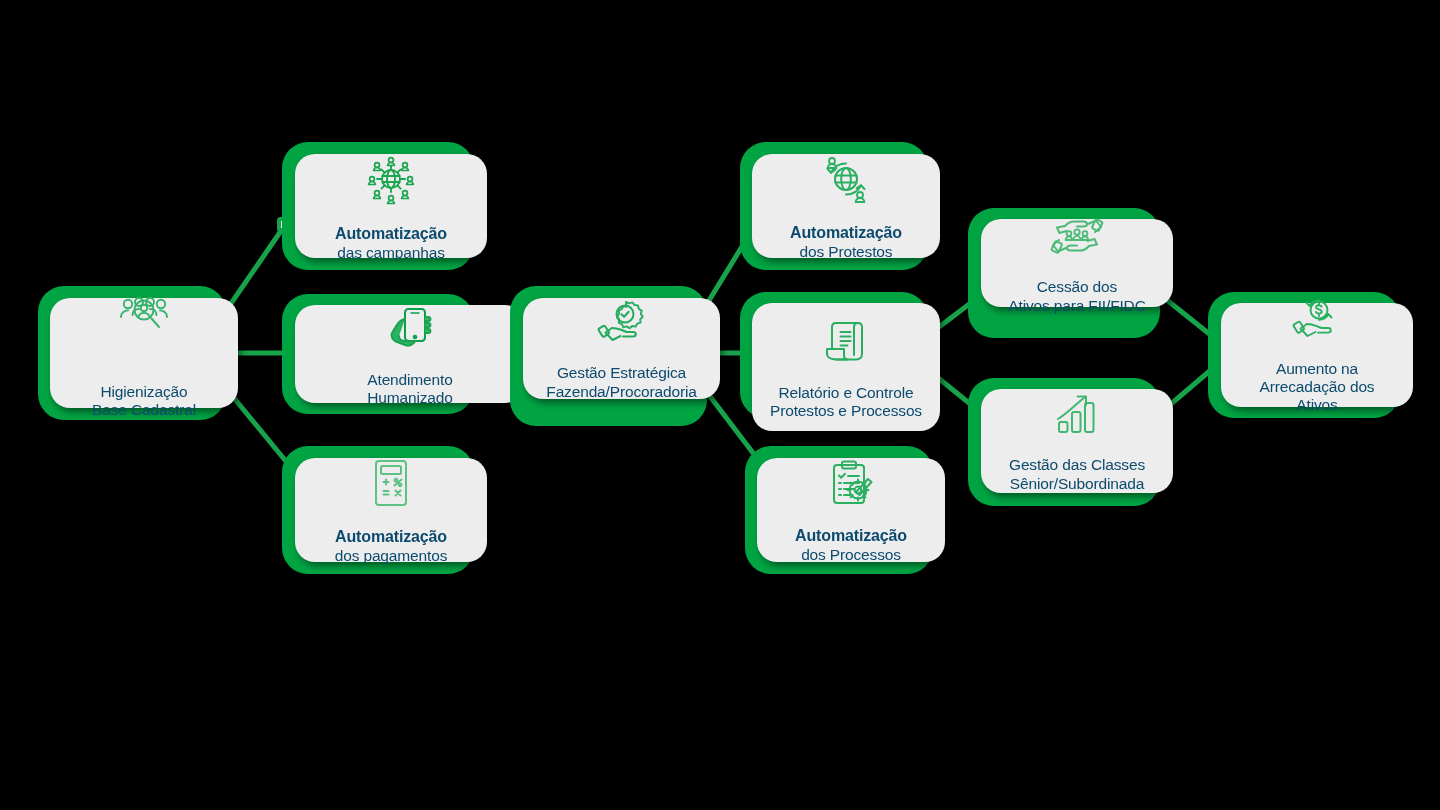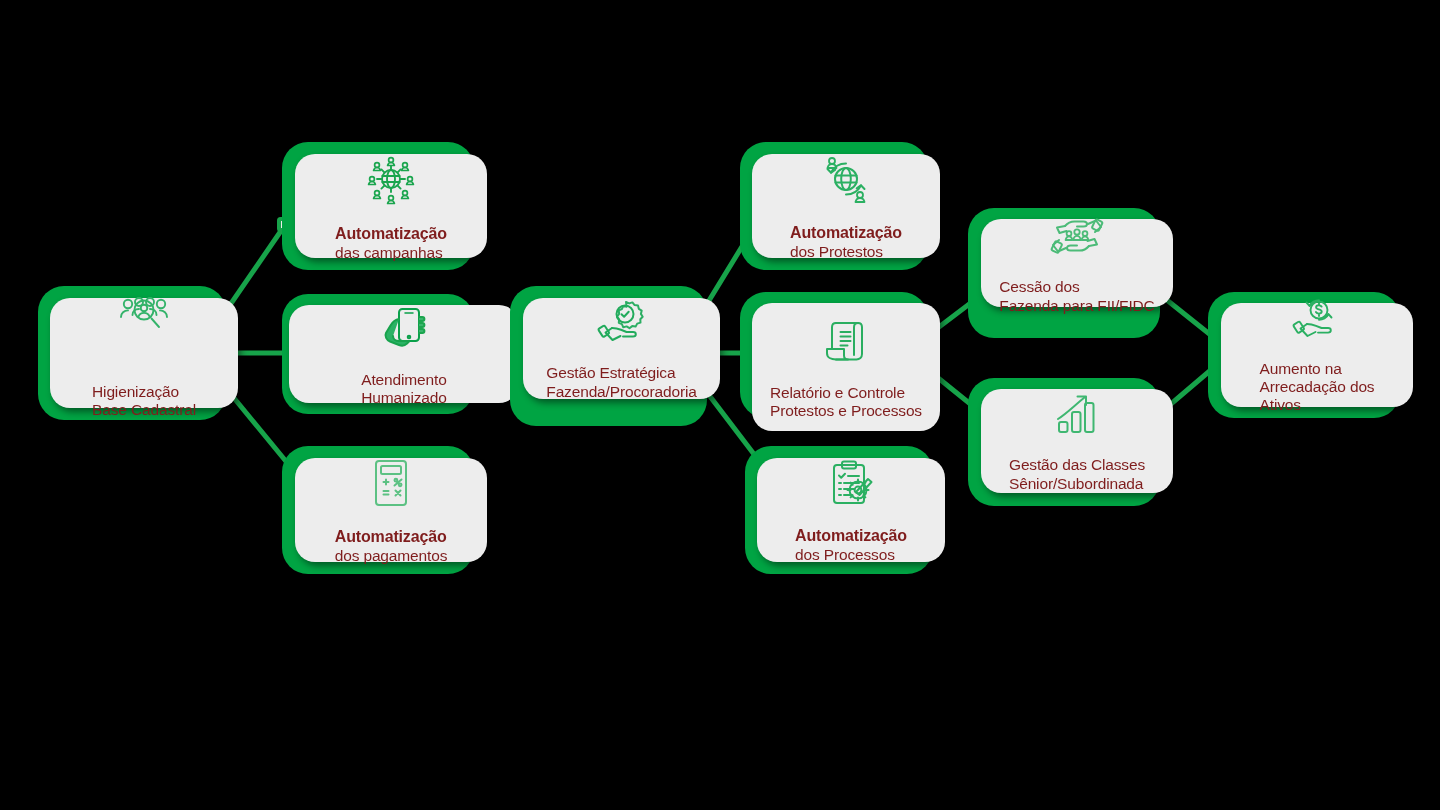--- a/index.html
+++ b/index.html
@@ -23,21 +23,21 @@
     background:#ededed;border-radius:20px;
     box-shadow:3px 4px 7px rgba(0,0,0,.45);
     display:flex;flex-direction:column;
     align-items:center;justify-content:center;
     box-sizing:border-box;
   }
   .card .icon{
     display:block;line-height:0;margin-bottom:4px;
   }
   .card .label{
-    color:#7f1d1d;
+    text-align:center;color:#0c4a6e;
     font-size:15.5px;line-height:1.18;letter-spacing:-.15px;
     padding:0 6px;
     margin-top:16px;
   }
   .card .l1{display:block;}
   .card .l2{display:block;}
   .card.strong .l1{font-weight:bold;font-size:16px;}
 
   
 </style>
@@ -146,21 +146,21 @@
       </span>
       <span class="label">
         <span class="l1">Automatização</span>
         <span class="l2">das campanhas</span>
       </span>
     </div>
   </div>
 
   <div class="card" style="left:282px;top:294px;width:205px;height:120px;">
     <div class="backing" style="width:192px;height:120px;"></div>
-    <div class="panel" style="left:7px;top:11px;width:230px;height:98px;padding-top:4px;">
+    <div class="panel" style="left:13px;top:11px;width:230px;height:98px;padding-top:4px;">
       <span class="icon">
         <svg width="50" height="46" viewBox="0 0 50 46" fill="none" stroke="#0aa04a" stroke-width="2" stroke-linecap="round" stroke-linejoin="round">
           <rect x="20" y="4" width="20" height="32" rx="3.4" fill="#ededed"></rect>
           <path d="M26 8h8" stroke-width="1.5"></path>
           <circle cx="30" cy="32" r="1.3"></circle>
           <path d="M40 12h3.4a2 2 0 010 4H40M40 18h3.4a2 2 0 010 4H40M40 24h3.4a2 2 0 010 4H40" fill="#3ab56d" stroke="#1ba54e"></path>
           <path d="M20 14c-3.5.5-6.5 3-8.5 6.5L7 28c-1.5 3 .5 7 4 8.5l9 3.5c3 1.2 6 .5 8-1.5l2-2V36H20c-3.5 0-6-2-6-5" fill="#2bb265" stroke="#18a34d"></path>
         </svg>
       </span>
       <span class="label">
@@ -295,21 +295,21 @@
               <path d="M16.6 26c.5-2.4 1.8-3.6 3.4-3.6s2.9 1.2 3.4 3.6z"></path>
             <circle cx="28" cy="18" r="2.7"></circle>
               <path d="M24.2 26c.6-2.8 2-4.2 3.8-4.2s3.2 1.4 3.8 4.2z"></path>
             <circle cx="36" cy="19.5" r="2.4"></circle>
               <path d="M32.6 26c.5-2.4 1.8-3.6 3.4-3.6s2.9 1.2 3.4 3.6z"></path>
           </g>
         </svg>
       </span>
       <span class="label">
         <span class="l1">Cessão dos</span>
-        <span class="l2">Fazenda para FII/FIDC</span>
+        <span class="l2">Ativos para FII/FIDC</span>
       </span>
     </div>
   </div>
 
   <div class="card" style="left:968px;top:378px;width:205px;height:128px;">
     <div class="backing" style="width:192px;height:128px;"></div>
     <div class="panel" style="left:13px;top:11px;width:192px;height:104px;padding-top:3px;">
       <span class="icon">
         <svg width="52" height="44" viewBox="0 0 52 44" fill="none" stroke="#3fb771" stroke-width="2" stroke-linecap="round" stroke-linejoin="round">
           <rect x="8" y="30" width="8.5" height="10" rx="2"></rect>

